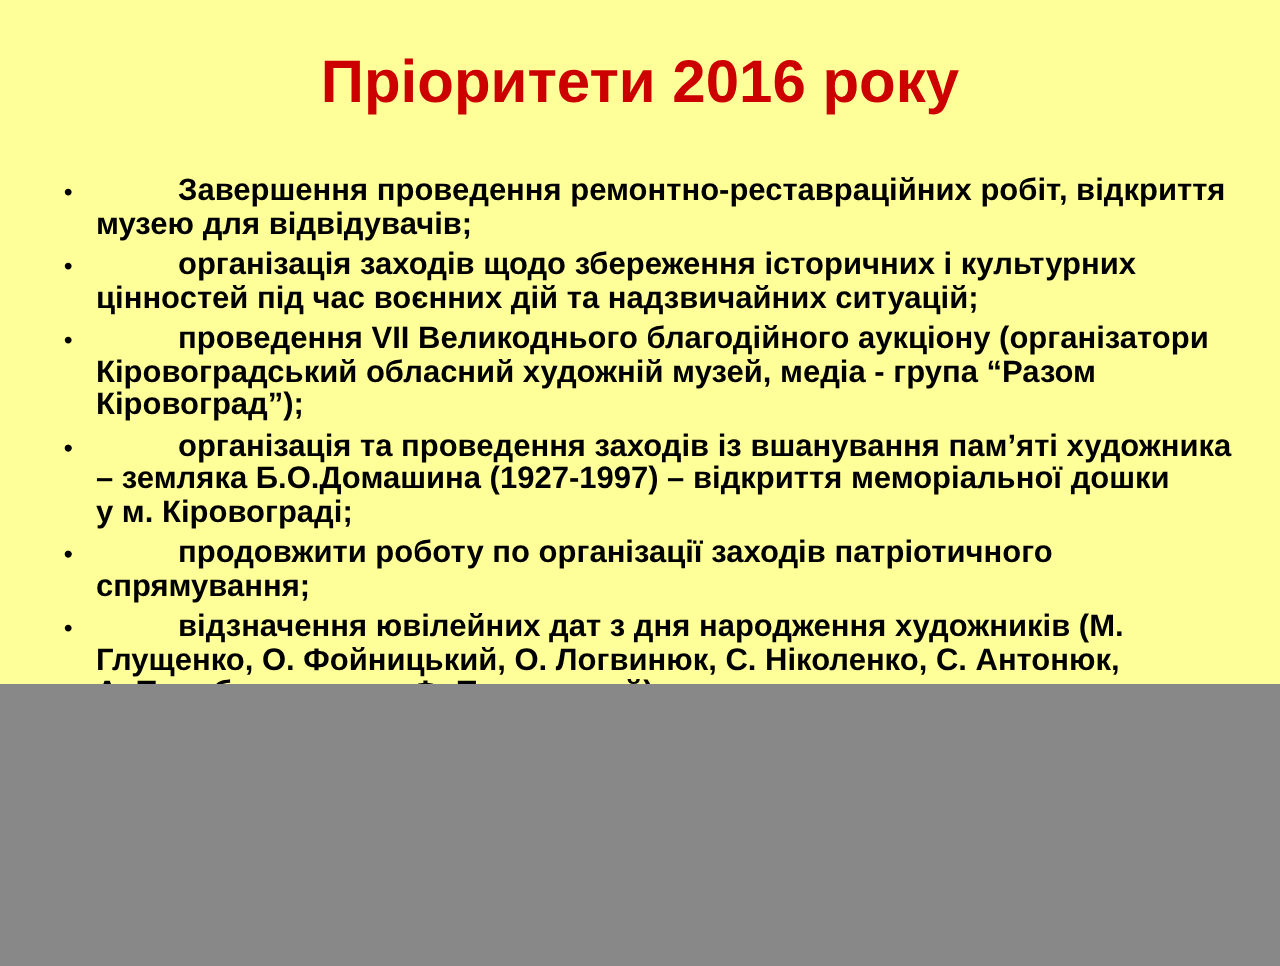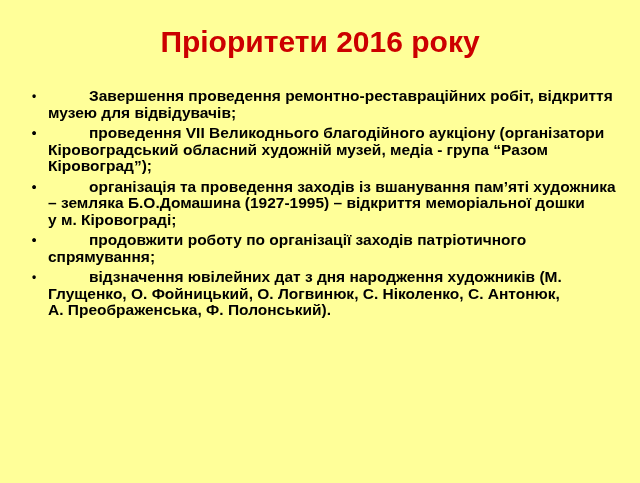--- a/index.html
+++ b/index.html
@@ -3,21 +3,21 @@
 <meta charset="utf-8">
 <style>
   html, body {
     margin: 0;
     padding: 0;
     background: #888;
   }
   .slide {
     position: relative;
     width: 640px;
-    height: 483px;
+    height: 342px;
     overflow: hidden;
     font-family: "Liberation Sans", sans-serif;
     font-weight: bold;
   }
   .title {
     margin: 27px 10px 0 10px;
     text-align: center;
     font-size: 30px;
     line-height: 1.0;
     font-weight: bold;
@@ -51,27 +51,28 @@
   }
 </style>
 </head>
 <body>
 
 <div class="slide" style="background: rgb(255, 255, 153);">
   <h1 class="title" style="color: rgb(204, 0, 0);">Пріоритети 2016 року</h1>
   <ul class="bullets" style="color: rgb(0, 0, 0);">
       <li><span class="bullet-dot">•</span><span class="bullet-text">Завершення проведення ремонтно-реставраційних робіт, відкриття
 музею для відвідувачів;</span></li>
-      <li><span class="bullet-dot">•</span></li>
+      <li><span class="bullet-dot">•</span><span class="bullet-text">організація заходів щодо збереження історичних і культурних
+цінностей під час воєнних дій та надзвичайних ситуацій;</span></li>
       <li><span class="bullet-dot">•</span><span class="bullet-text">проведення VII Великоднього благодійного аукціону (організатори
 Кіровоградський обласний художній музей, медіа - група “Разом
 Кіровоград”);</span></li>
       <li><span class="bullet-dot">•</span></li>
       <li><span class="bullet-dot">•</span><span class="bullet-text">організація та проведення заходів із вшанування пам’яті художника
-– земляка Б.О.Домашина (1927-1995) – відкриття меморіальної дошки
+– земляка Б.О.Домашина (1927-1997) – відкриття меморіальної дошки
 у м. Кіровограді;</span></li>
       <li><span class="bullet-dot">•</span></li>
       <li><span class="bullet-dot">•</span><span class="bullet-text">продовжити роботу по організації заходів патріотичного
 спрямування;</span></li>
       <li><span class="bullet-dot">•</span><span class="bullet-text">відзначення ювілейних дат з дня народження художників (М.
 Глущенко, О. Фойницький, О. Логвинюк, С. Ніколенко, С. Антонюк,
 А. Преображенська, Ф. Полонський).</span></li>
     </ul>
 </div>
 

